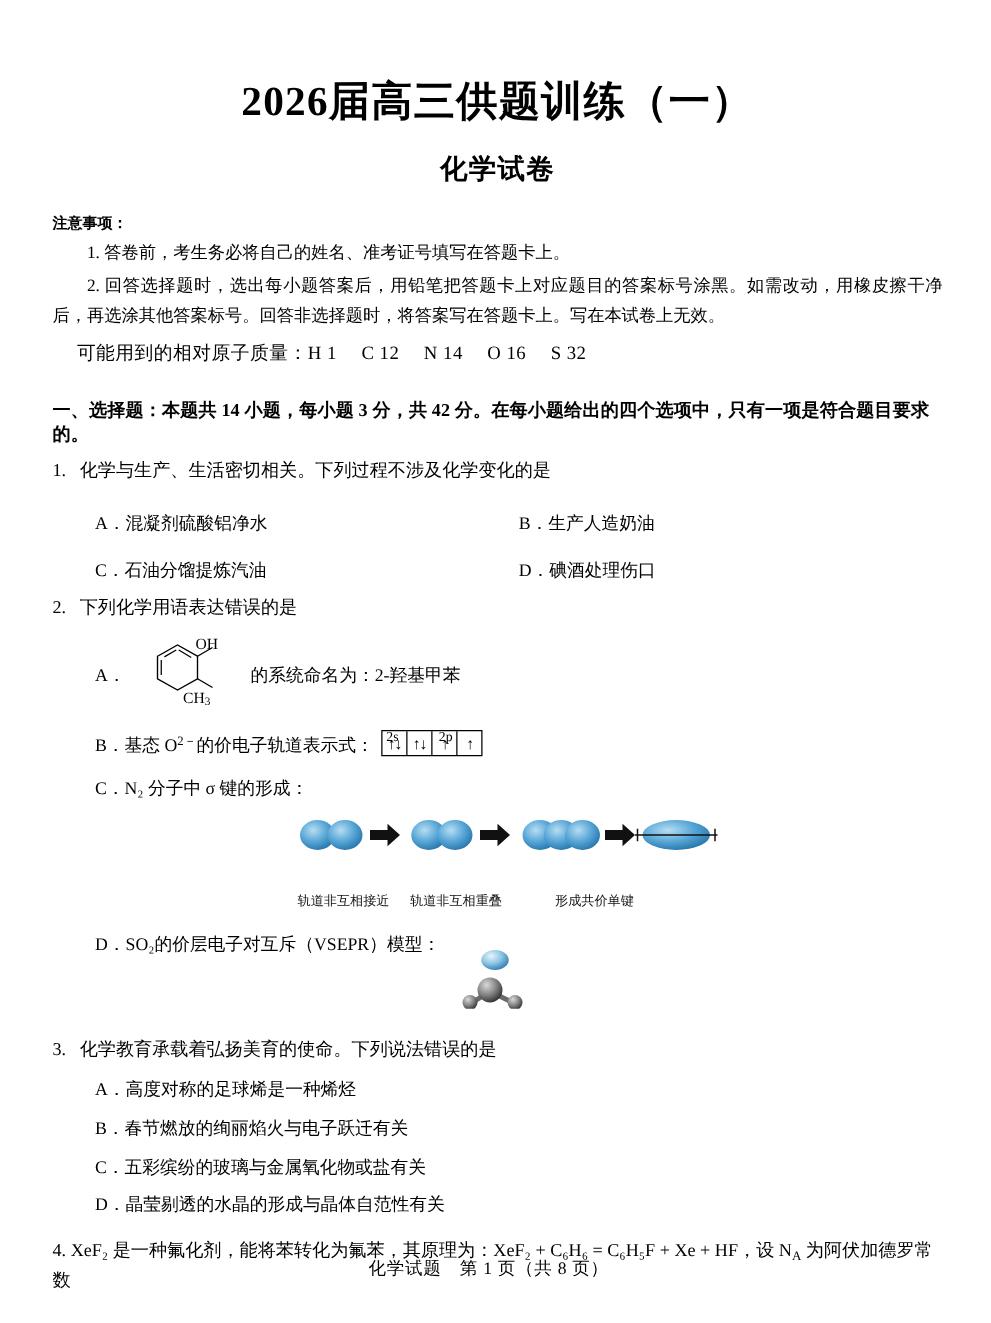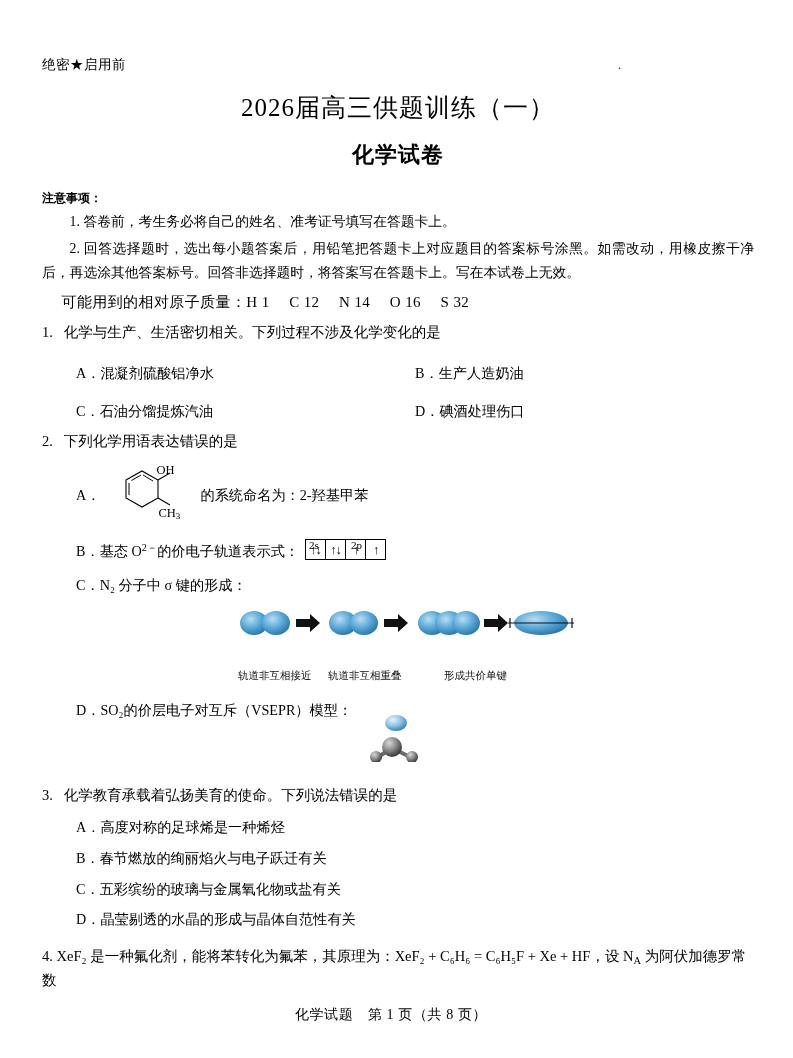--- a/index.html
+++ b/index.html
@@ -34,23 +34,23 @@
   }
   .dot-mark {
     position: absolute;
     right: 133px;
     top: 2px;
     font-size: 12px;
     color: #333;
   }
   h1.title {
     text-align: center;
-    font-size: 25px;
-    font-weight: normal;
-    margin: 17px 0 0 0;
+    font-size: 33px;
+    font-weight: bold;
+    margin: 3px 0 0 0;
     letter-spacing: 1px;
   }
   h2.subtitle {
     text-align: center;
     font-size: 22px;
     font-weight: bold;
     margin: 16px 0 0 0;
     letter-spacing: 1px;
   }
   .notice-head {
@@ -115,21 +115,21 @@
     height: 62px;
     margin: 0 4px 0 10px;
   }
   .ohlabel {
     position: absolute;
     left: 46px; top: -1px;
     font-size: 12.5px;
   }
   .ch3label {
     position: absolute;
-    left: 48px; top: 42px;
+    left: 36px; top: 42px;
     font-size: 12.5px;
   }
 
   
   .orb-wrap {
     display: flex;
     align-items: flex-end;
     padding-left: 34px;
     margin-top: 13px;
     font-size: 14.2px;
@@ -200,33 +200,30 @@
     font-size: 14px;
     letter-spacing: 0.6px;
   }
 </style>
 </head>
 <body>
 
 <div class="page">
   <div class="inner">
 
-    <div style="position:relative;">
-      <div class="secret-line">绝密★启用前</div>
-      <div class="dot-mark">.</div>
-    </div>
 
     <h1 class="title">2026届高三供题训练（一）</h1>
     <h2 class="subtitle">化学试卷</h2>
 
     <div class="notice-head">注意事项：</div>
     <div class="notice-item">1. 答卷前，考生务必将自己的姓名、准考证号填写在答题卡上。</div>
     <div class="notice-item">2. 回答选择题时，选出每小题答案后，用铅笔把答题卡上对应题目的答案标号涂黑。如需改动，用橡皮擦干净后，再选涂其他答案标号。回答非选择题时，将答案写在答题卡上。写在本试卷上无效。</div>
     <div class="mass-line">可能用到的相对原子质量：H 1　 C 12　 N 14　 O 16　 S 32</div>
 
+    <div class="section-head">一、选择题：本题共 14 小题，每小题 3 分，共 42 分。在每小题给出的四个选项中，只有一项是符合题目要求的。</div>
 
     <div class="q">
       <span>1.</span>
       &nbsp;&nbsp;<span>化学与生产、生活密切相关。下列过程不涉及化学变化的是</span>
     </div>
     <div class="opt-row">
       <div class="opt-col">A．混凝剂硫酸铝净水</div>
       <div class="opt-col">B．生产人造奶油</div>
     </div>
     <div class="opt-row">

